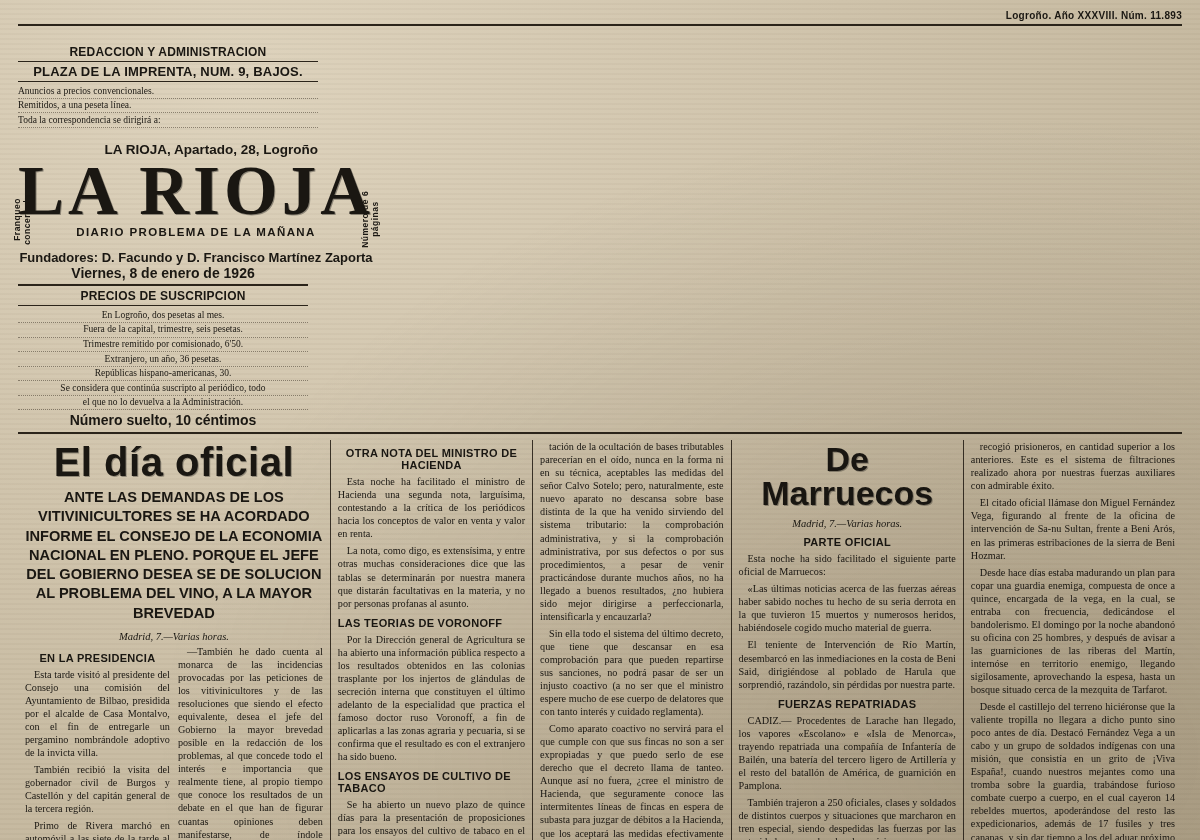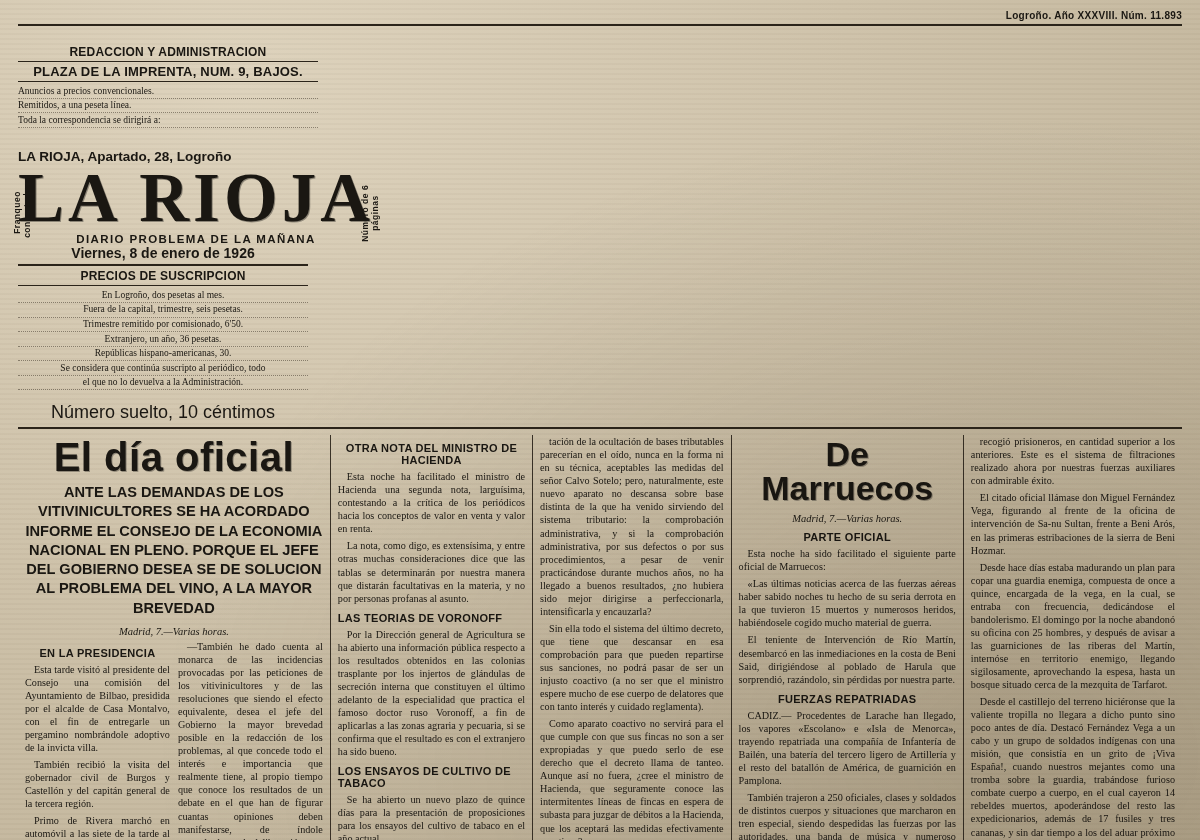--- a/index.html
+++ b/index.html
@@ -37,21 +37,21 @@
   }
   .box-title{
     font-family:"Liberation Sans", sans-serif;
     font-weight:bold;font-size:12px;text-align:center;letter-spacing:.2px;
     border-bottom:1px solid #2b241a;padding-bottom:2px;margin-bottom:2px;
   }
   .small-lines{font-size:9.5px;line-height:1.32;text-align:justify;}
   .small-lines div{border-bottom:1px dotted rgba(40,32,20,.45);padding:.5px 0;}
   .addr{
     font-family:"Liberation Sans", sans-serif;
-    font-weight:bold;font-size:13.5px;text-align:left;margin-top:21px;
+    font-weight:bold;font-size:13.5px;text-align:right;margin-top:14px;
   }
   .logo{
     font-family:"Liberation Serif", serif;
     font-weight:bold;
     font-size:69px;line-height:.94;letter-spacing:4px;
     text-shadow:1px 1px 0 rgba(0,0,0,.35);
     margin:2px 0 0 0;
   }
   .logo-sub{
     font-family:"Liberation Sans", sans-serif;
@@ -69,21 +69,21 @@
   }
   .vert.l{left:-6px;top:16px;}
   .vert.r{right:-6px;top:16px;}
   .date-line{
     font-family:"Liberation Sans", sans-serif;
     font-weight:bold;font-size:14px;
     border-bottom:2px solid #2b241a;padding-bottom:3px;margin-bottom:3px;
   }
   .price-foot{
     font-family:"Liberation Sans", sans-serif;
-    font-weight:normal;font-size:18px;margin-top:12px;
+    font-weight:bold;font-size:14px;margin-top:2px;
   }
   
   .cols{display:flex;margin-top:6px;height:668px;}
   .col{padding:0 7px;}
   .col.c1{width:318px;border-right:1px solid #3a3227;}
   .col.c2{width:200px;border-right:1px solid #3a3227;}
   .col.c3{width:196px;border-right:1px solid #3a3227;}
   .col.c4{width:232px;border-right:1px solid #3a3227;}
   .col.c5{width:218px;}
   .hl-main{
@@ -147,20 +147,21 @@
           <div>Toda la correspondencia se dirigirá a:</div>
         </div>
         <div class="addr">LA RIOJA, Apartado, 28, Logroño</div>
       </div>
 
       <div class="mh-center">
         <span class="vert l">Franqueo concertado</span>
         <span class="vert r">Número de 6 páginas</span>
         <div class="logo">LA RIOJA</div>
         <div class="logo-sub">DIARIO PROBLEMA DE LA MAÑANA</div>
+        <div class="founders">Fundadores: D. Facundo y D. Francisco Martínez Zaporta</div>
       </div>
 
       <div class="mh-right">
         <div class="date-line">Viernes, 8 de enero de 1926</div>
         <div class="box-title">PRECIOS DE SUSCRIPCION</div>
         <div class="small-lines" style="text-align:center">
           <div>En Logroño, dos pesetas al mes.</div>
           <div>Fuera de la capital, trimestre, seis pesetas.</div>
           <div>Trimestre remitido por comisionado, 6'50.</div>
           <div>Extranjero, un año, 36 pesetas.</div>

